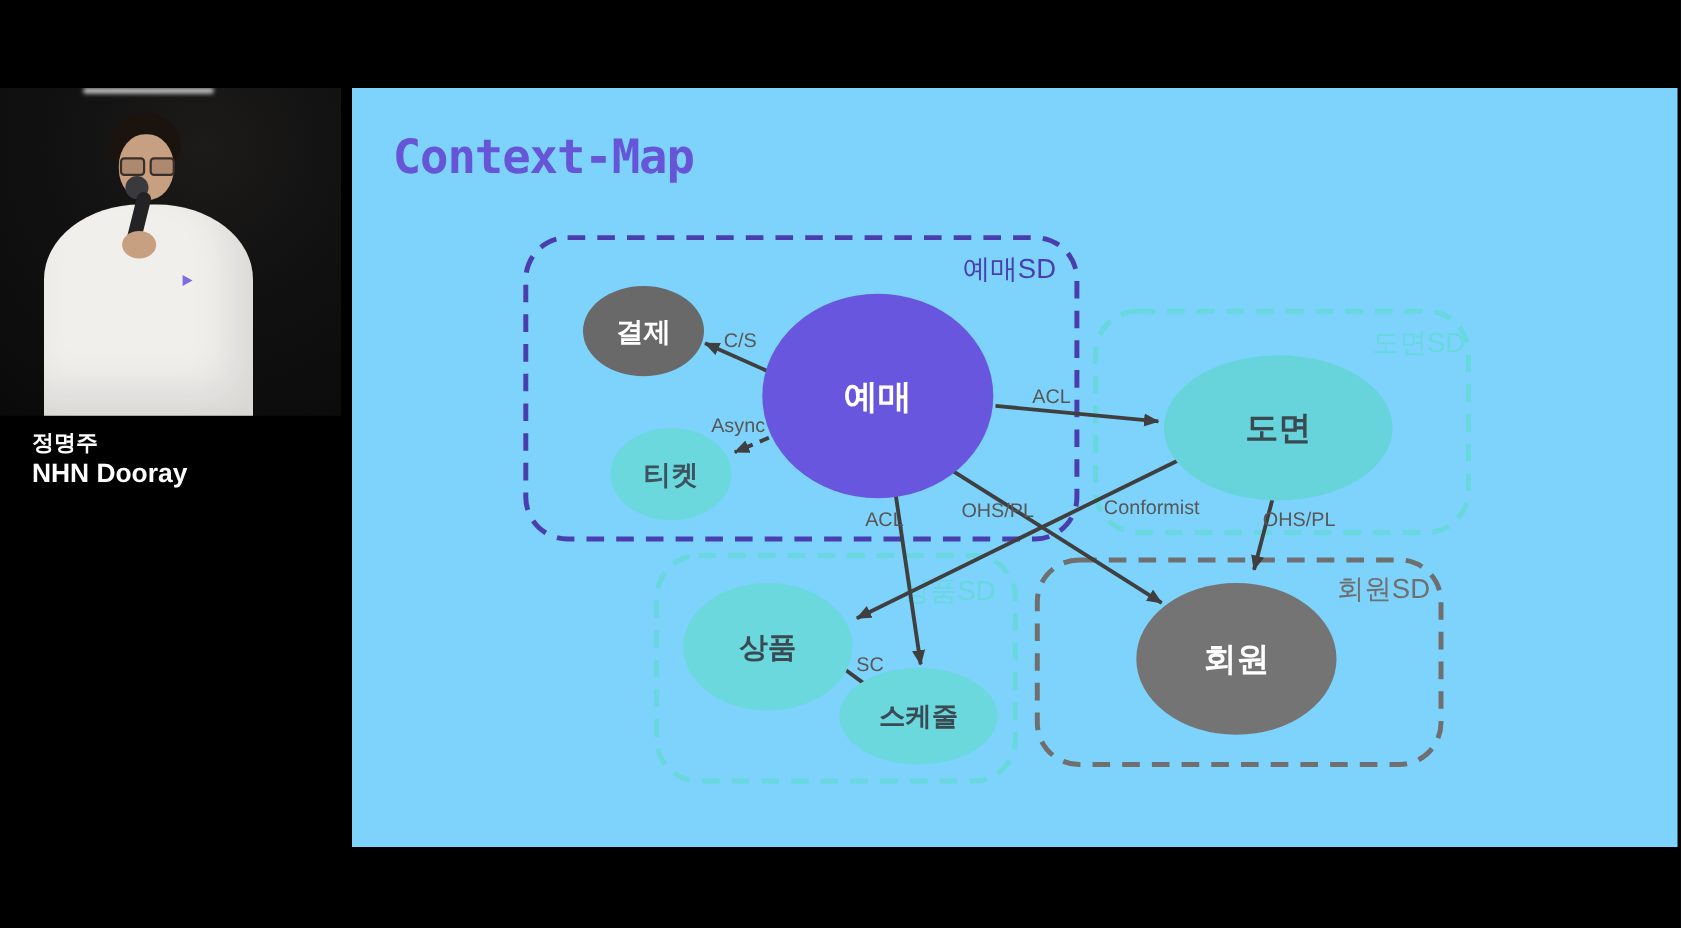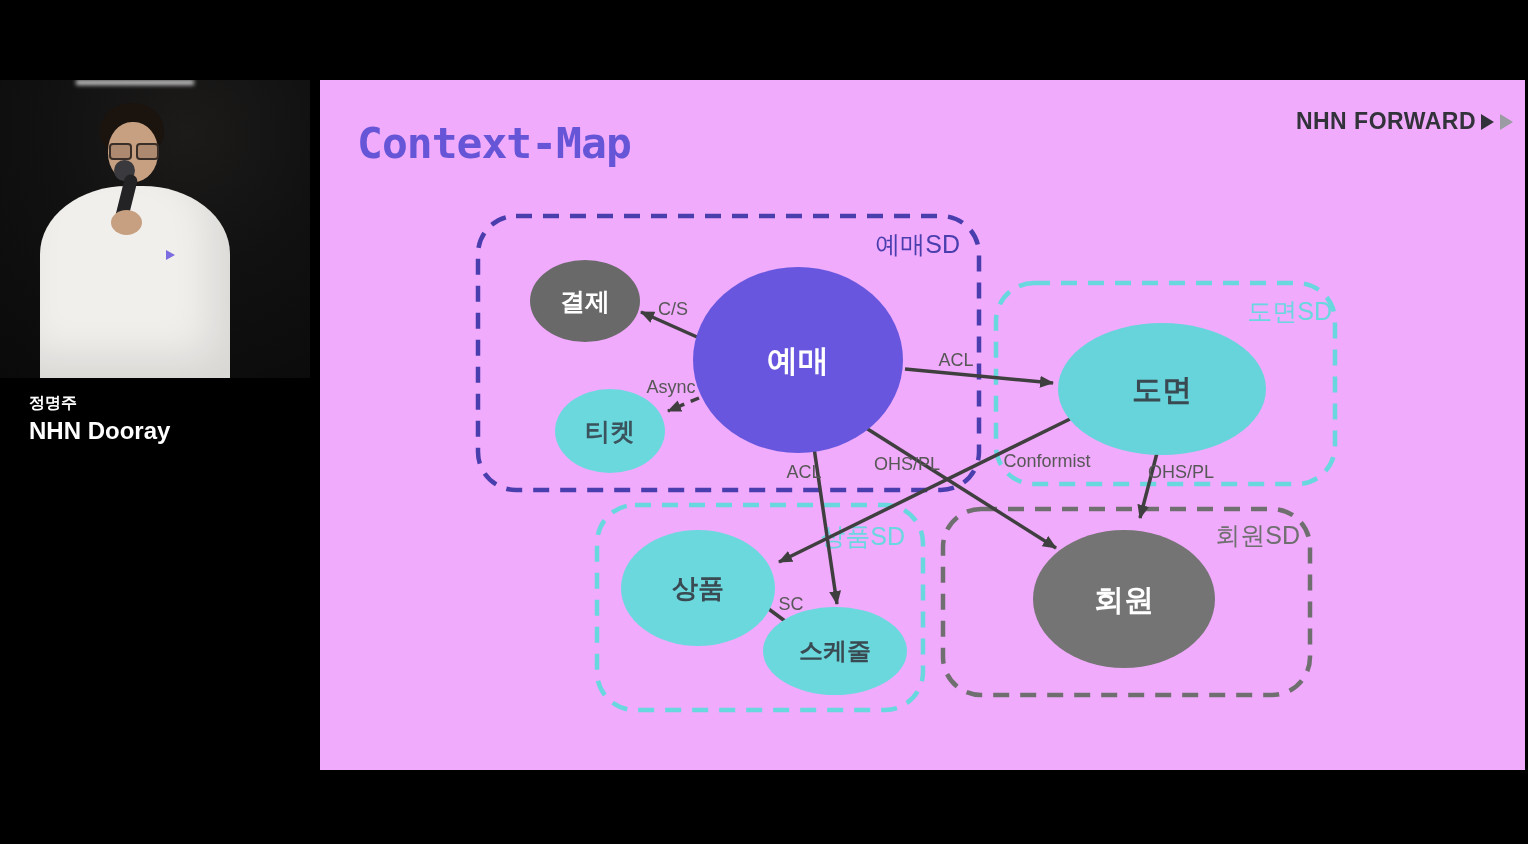--- a/index.html
+++ b/index.html
@@ -22,24 +22,24 @@
            border-radius:46% 46% 6% 6% / 34% 34% 4% 4%;
            box-shadow:inset -18px -30px 40px rgba(0,0,0,.10);}
   .mic-head{position:absolute;left:114px;top:80px;width:21px;height:21px;background:#3a3a3e;border-radius:50%;}
   .mic{position:absolute;left:119px;top:94px;width:13px;height:56px;background:#232326;
        border-radius:6px;transform:rotate(14deg);}
   .hand{position:absolute;left:111px;top:130px;width:31px;height:25px;background:#c79f81;border-radius:50%;}
   .sweater-logo{position:absolute;left:166px;top:170px;width:0;height:0;border-style:solid;
                 border-width:5px 0 5px 9px;border-color:transparent transparent transparent #7b6ce0;}
   
   .speaker-info{position:absolute;left:29px;top:389px;color:#fff;}
-  .speaker-info .name{font-size:16px;font-weight:700;line-height:28px;}
+  .speaker-info .name{font-size:20px;font-weight:700;line-height:28px;}
   .speaker-info .org{font-size:24px;font-weight:700;line-height:28px;}
   
-  .slide{position:absolute;left:320px;top:80px;width:1205px;height:690px;background:#f0abfc;}
+  .slide{position:absolute;left:320px;top:80px;width:1205px;height:690px;background:#7dd3fc;}
   .slide-title{position:absolute;left:37px;top:38px;margin:0;
                font-family:"DejaVu Sans Mono",monospace;font-weight:700;font-size:43px;
                letter-spacing:-1px;color:#6655d6;}
   .brand{position:absolute;top:28px;right:12px;display:flex;align-items:center;gap:5px;}
   .brand-text{font-size:23px;font-weight:700;color:#32323a;letter-spacing:.5px;}
   .tri{display:inline-block;width:0;height:0;border-style:solid;
        border-width:8px 0 8px 13px;border-color:transparent transparent transparent #32323a;}
   .tri.light{border-left-color:#9b9ba3;margin-left:1px;}
   #diagram{position:absolute;left:0;top:0;width:1205px;height:690px;}
   #diagram text{font-family:"Liberation Sans",sans-serif;}
@@ -63,25 +63,20 @@
   <div class="sweater-logo"></div>
 </div>
 
 <div class="speaker-info">
   <div class="name">정명주</div>
   <div class="org">NHN Dooray</div>
 </div>
 
 <div class="slide">
   <h1 class="slide-title">Context-Map</h1>
-  <div class="brand">
-    <span class="brand-text">NHN FORWARD</span>
-    <span class="tri"></span>
-    <span class="tri light"></span>
-  </div>
   <svg id="diagram" viewBox="0 0 1205 690" xmlns="http://www.w3.org/2000/svg">
       <defs>
         <marker id="arrow" markerWidth="15" markerHeight="13" refX="13" refY="6" orient="auto" markerUnits="userSpaceOnUse">
           <path d="M0,0 L14,6 L0,12 Z" fill="#3f3f3f"></path>
         </marker>
       </defs>
       <rect x="158" y="136" width="501" height="274" rx="38" ry="38" fill="none" stroke="#4a3eae" stroke-width="4.5" stroke-dasharray="16 11"></rect>
       <text x="640" y="173" text-anchor="end" fill="#4a3eae" class="grp-label">예매SD</text>
       <rect x="676" y="203" width="339" height="201" rx="38" ry="38" fill="none" stroke="#68d7de" stroke-width="4.5" stroke-dasharray="16 11"></rect>
       <text x="1012" y="240" text-anchor="end" fill="#68d7de" class="grp-label">도면SD</text>

